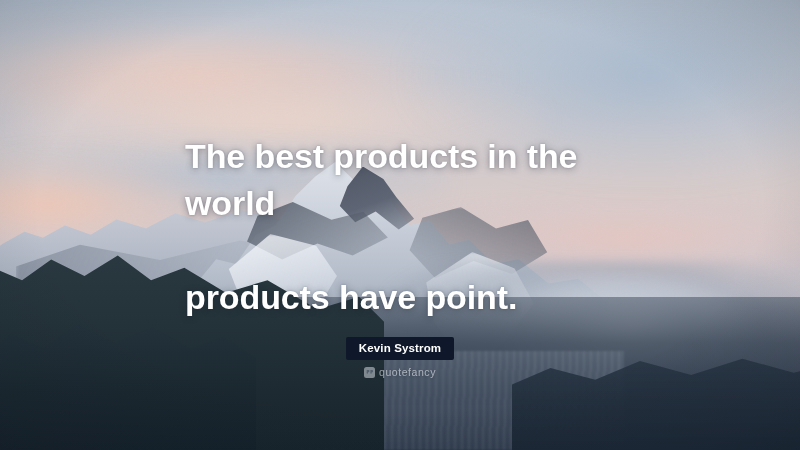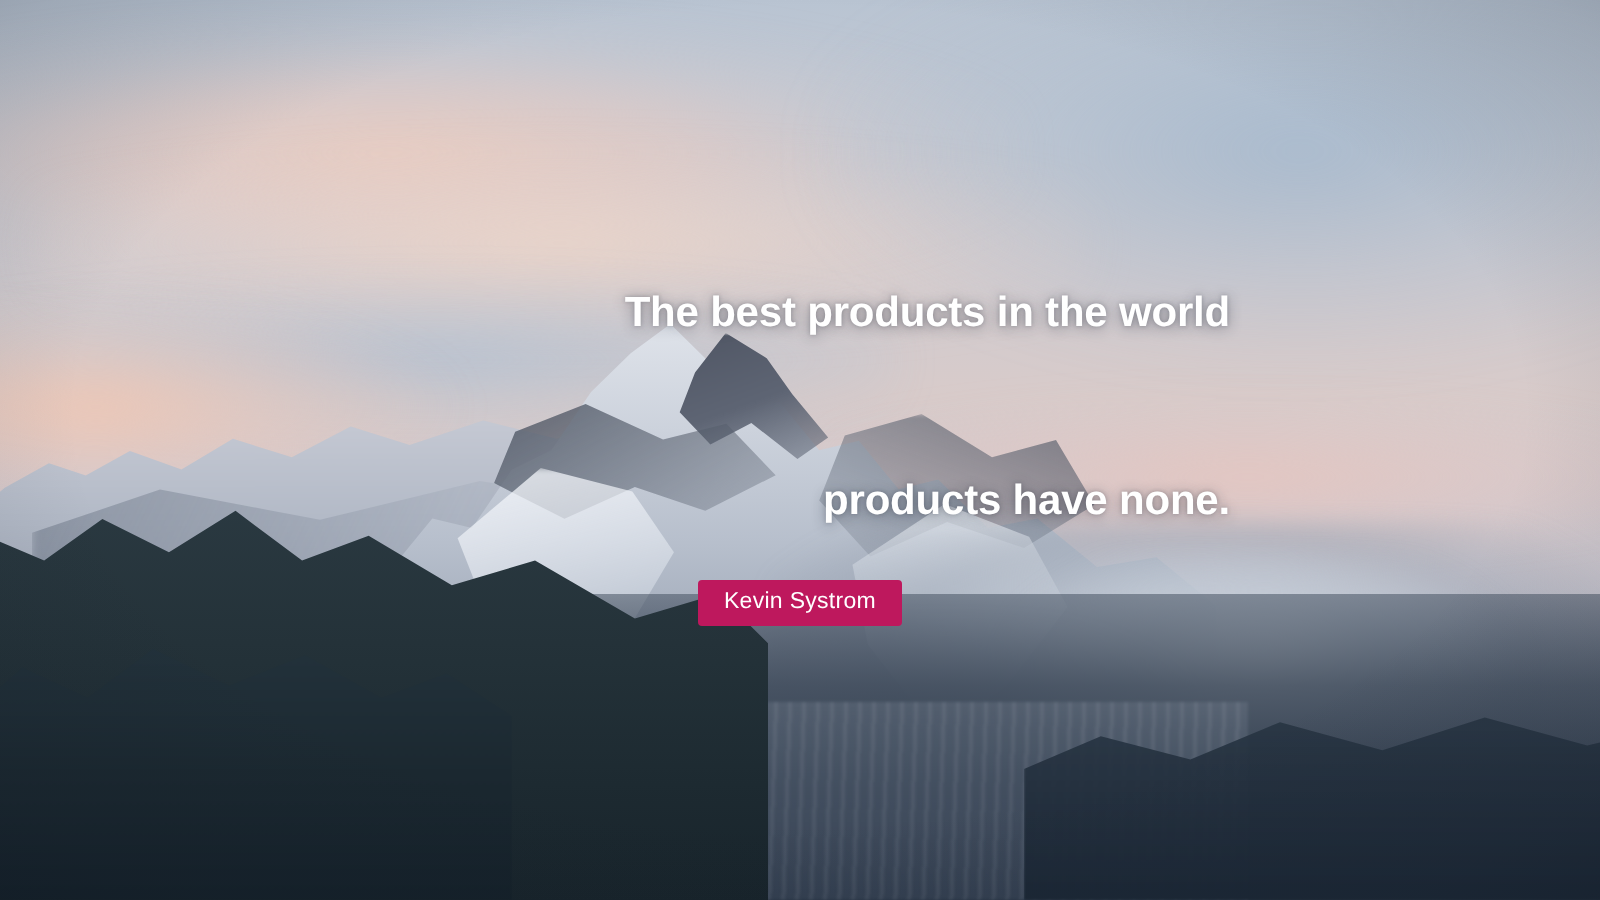--- a/index.html
+++ b/index.html
@@ -330,35 +330,35 @@
     position: absolute;
     inset: 0;
     display: flex;
     flex-direction: column;
     align-items: center;
     pointer-events: none;
   }
   .quote {
     width: 430px;
     margin-top: 133px;
-    text-align: right;
+    text-align: left;
     color: #ffffff;
-    font-size: 21px;
+    font-size: 34px;
     font-weight: bold;
     line-height: 47px;
     letter-spacing: -0.1px;
     text-shadow: 0 1px 7px rgba(30,38,52,0.40), 0 0 2px rgba(30,38,52,0.25);
   }
   .author-badge {
     margin-top: 16px;
     display: inline-block;
-    background: #be185d;
+    background: #0f172a;
     color: #ffffff;
     font-size: 11.5px;
-    font-weight: normal;
+    font-weight: bold;
     letter-spacing: 0.15px;
     padding: 5px 13px 6px 13px;
     border-radius: 2px;
     pointer-events: auto;
   }
 
   
   .watermark {
     position: absolute;
     left: 0;
@@ -421,19 +421,30 @@
   <div class="forest-left"></div>
   <div class="forest-left-2"></div>
   <div class="forest-right"></div>
 
   <div class="vignette"></div>
 
   <div class="content">
     <div class="quote">
       <span>The best products in the world</span><br>
       <br>
-      <span>products have none.</span>
+      <span>products have point.</span>
     </div>
     <div class="author-badge">Kevin Systrom</div>
   </div>
 
+  <div class="watermark">
+    <span class="wm-icon">
+      <svg width="8" height="8" viewBox="0 0 8 8" aria-hidden="true">
+        <rect x="0.7" y="2.1" width="2.6" height="2.2" rx="0.5" fill="#7a8697"></rect>
+        <rect x="4.4" y="2.1" width="2.6" height="2.2" rx="0.5" fill="#7a8697"></rect>
+        <rect x="0.7" y="4.0" width="1.3" height="1.6" fill="#7a8697"></rect>
+        <rect x="4.4" y="4.0" width="1.3" height="1.6" fill="#7a8697"></rect>
+      </svg>
+    </span>
+    <span class="wm-text">quotefancy</span>
+  </div>
 
 </div>
 
 </body></html>

